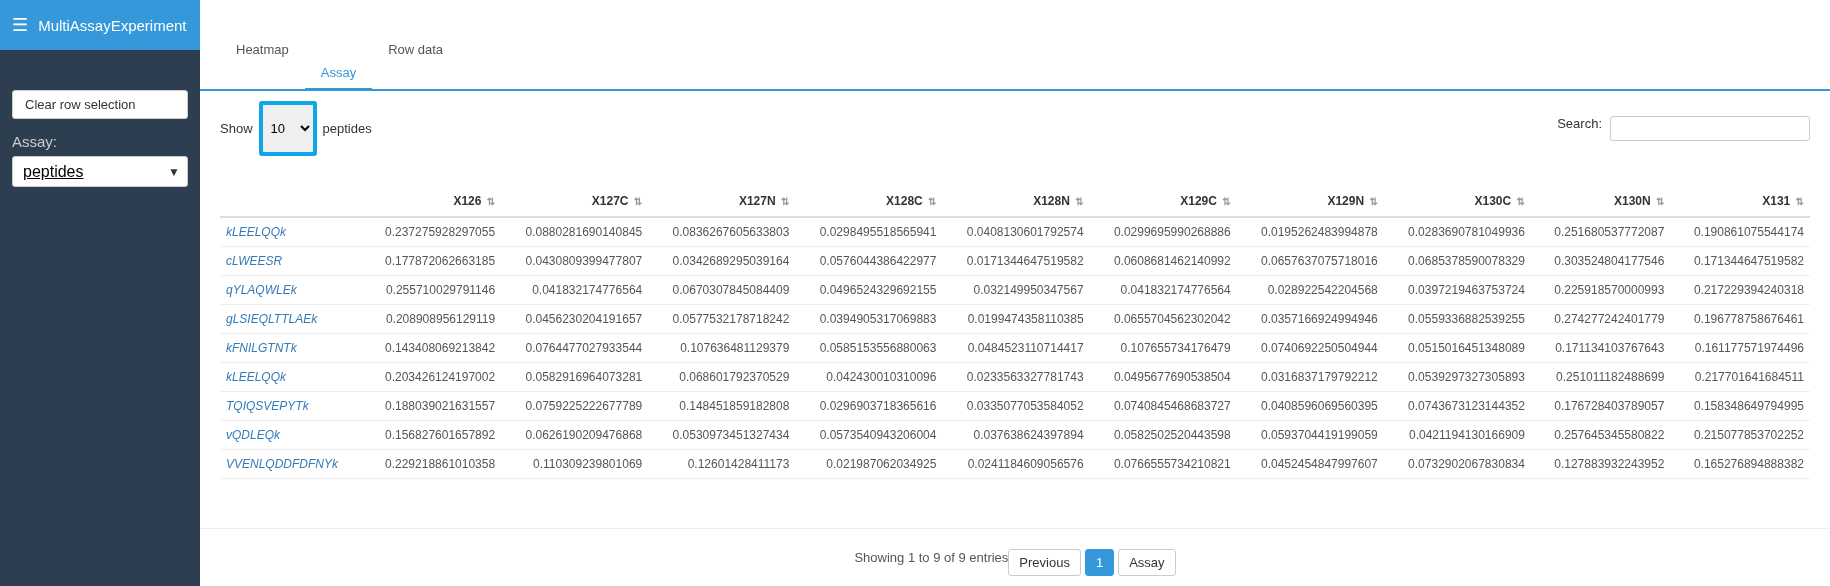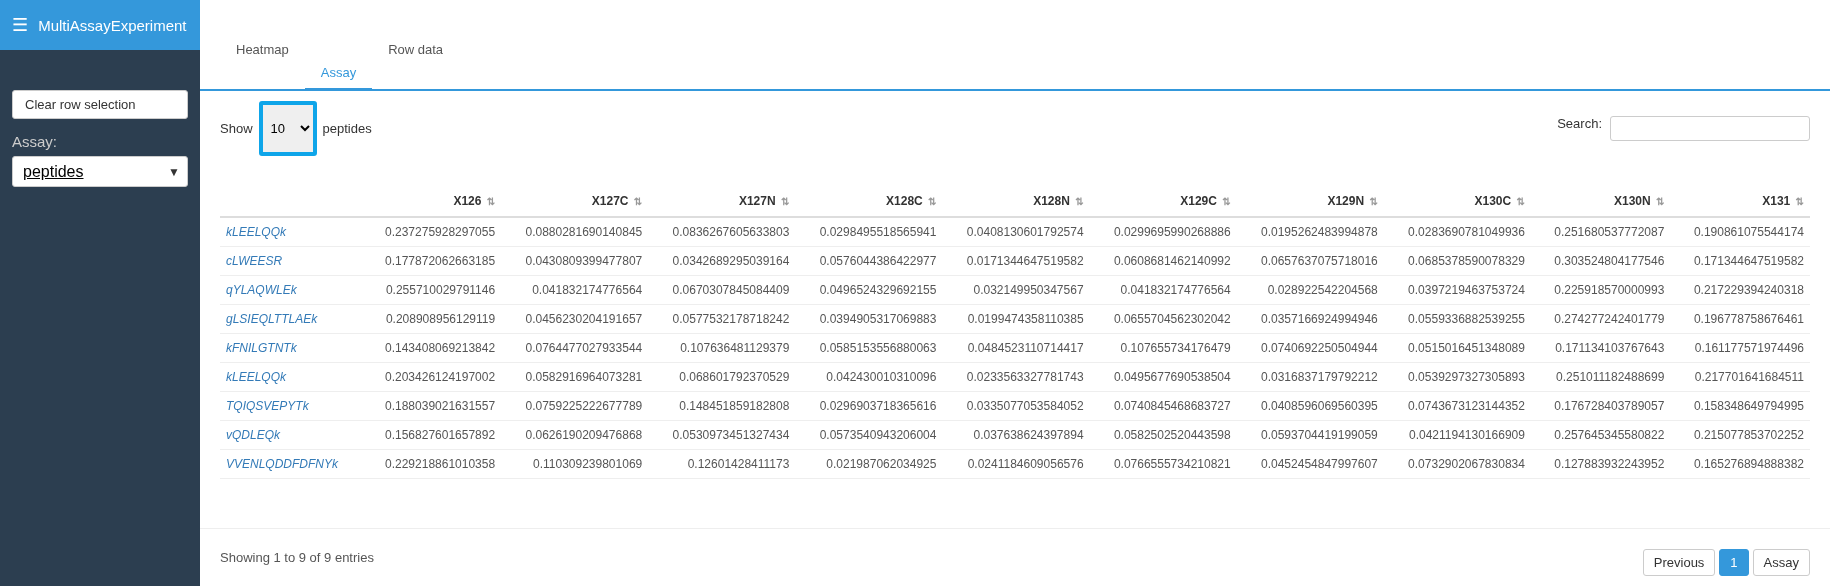--- a/index.html
+++ b/index.html
@@ -186,21 +186,21 @@
     tbody td:first-child {
       text-align: left;
       color: #337ab7;
       font-style: italic;
     }
 
     
     .table-footer {
       display: flex;
       align-items: center;
-      justify-content: space-between;
+      justify-content: center;
       padding: 10px 20px;
       font-size: 13px;
       color: #555;
       border-top: 1px solid #eee;
     }
     .pagination {
       display: flex;
       align-items: center;
       gap: 4px;
       margin-top: 10px;

